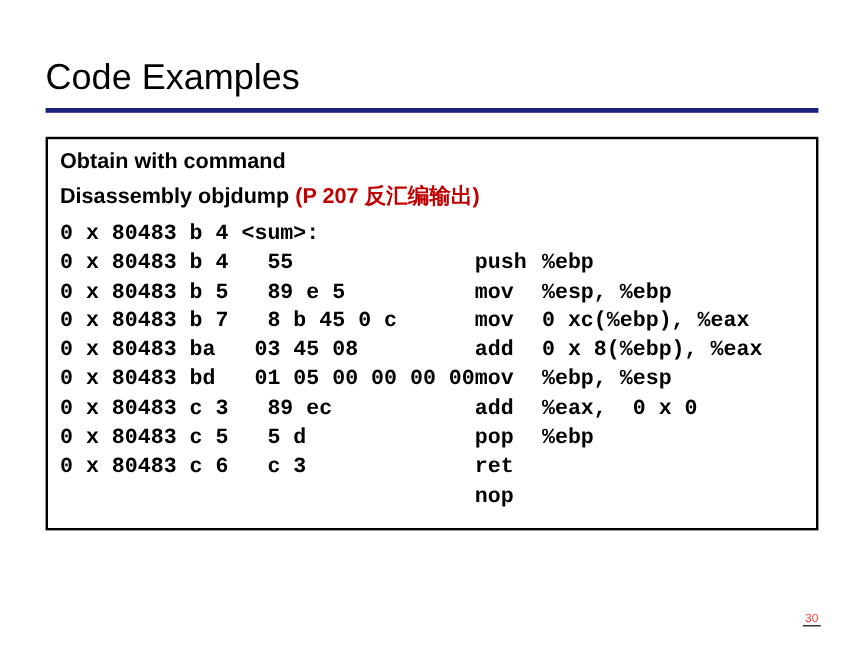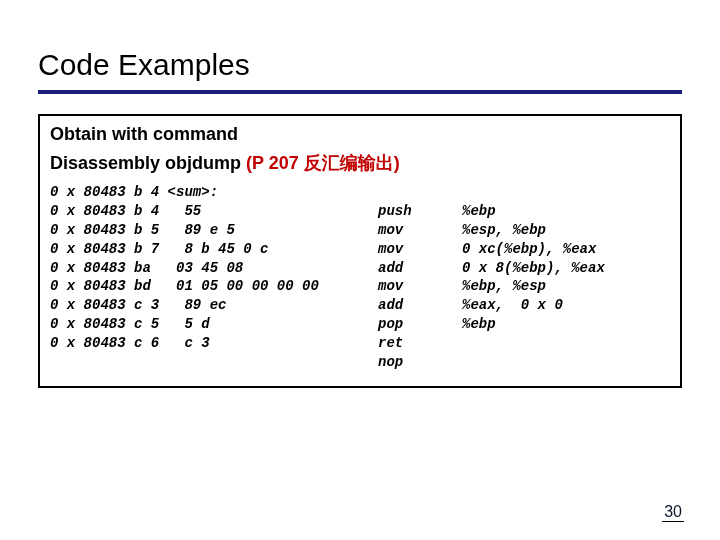--- a/index.html
+++ b/index.html
@@ -40,38 +40,36 @@
   }
   .cmd {
     font-family: "Courier New", Courier, monospace;
     font-size: 18px;
     font-weight: bold;
     margin: 0 0 8px 16px;
     white-space: pre;
   }
   .dis {
     display: flex;
-    gap: 28px;
     font-family: "Courier New", Courier, monospace;
-    font-size: 14px;
+    font-size: 18px;
     font-weight: bold;
     line-height: 1.35;
     white-space: pre;
     padding-top: 2px;
-    font-style: italic;
   }
   .col1 { min-width: 300px; }
   .col2 { min-width: 56px; }
   .col3 { }
   .pagenum {
     position: absolute;
     right: 36px;
     bottom: 18px;
-    font-size: 16px;
-    color: #0f172a;
+    font-size: 10px;
+    color: #ef4444;
     border-bottom: 1px solid #000;
     padding: 0 2px;
   }
 </style>
 </head>
 <body>
 
 <div class="title">Code Examples</div>
 <div class="rule"></div>
 

